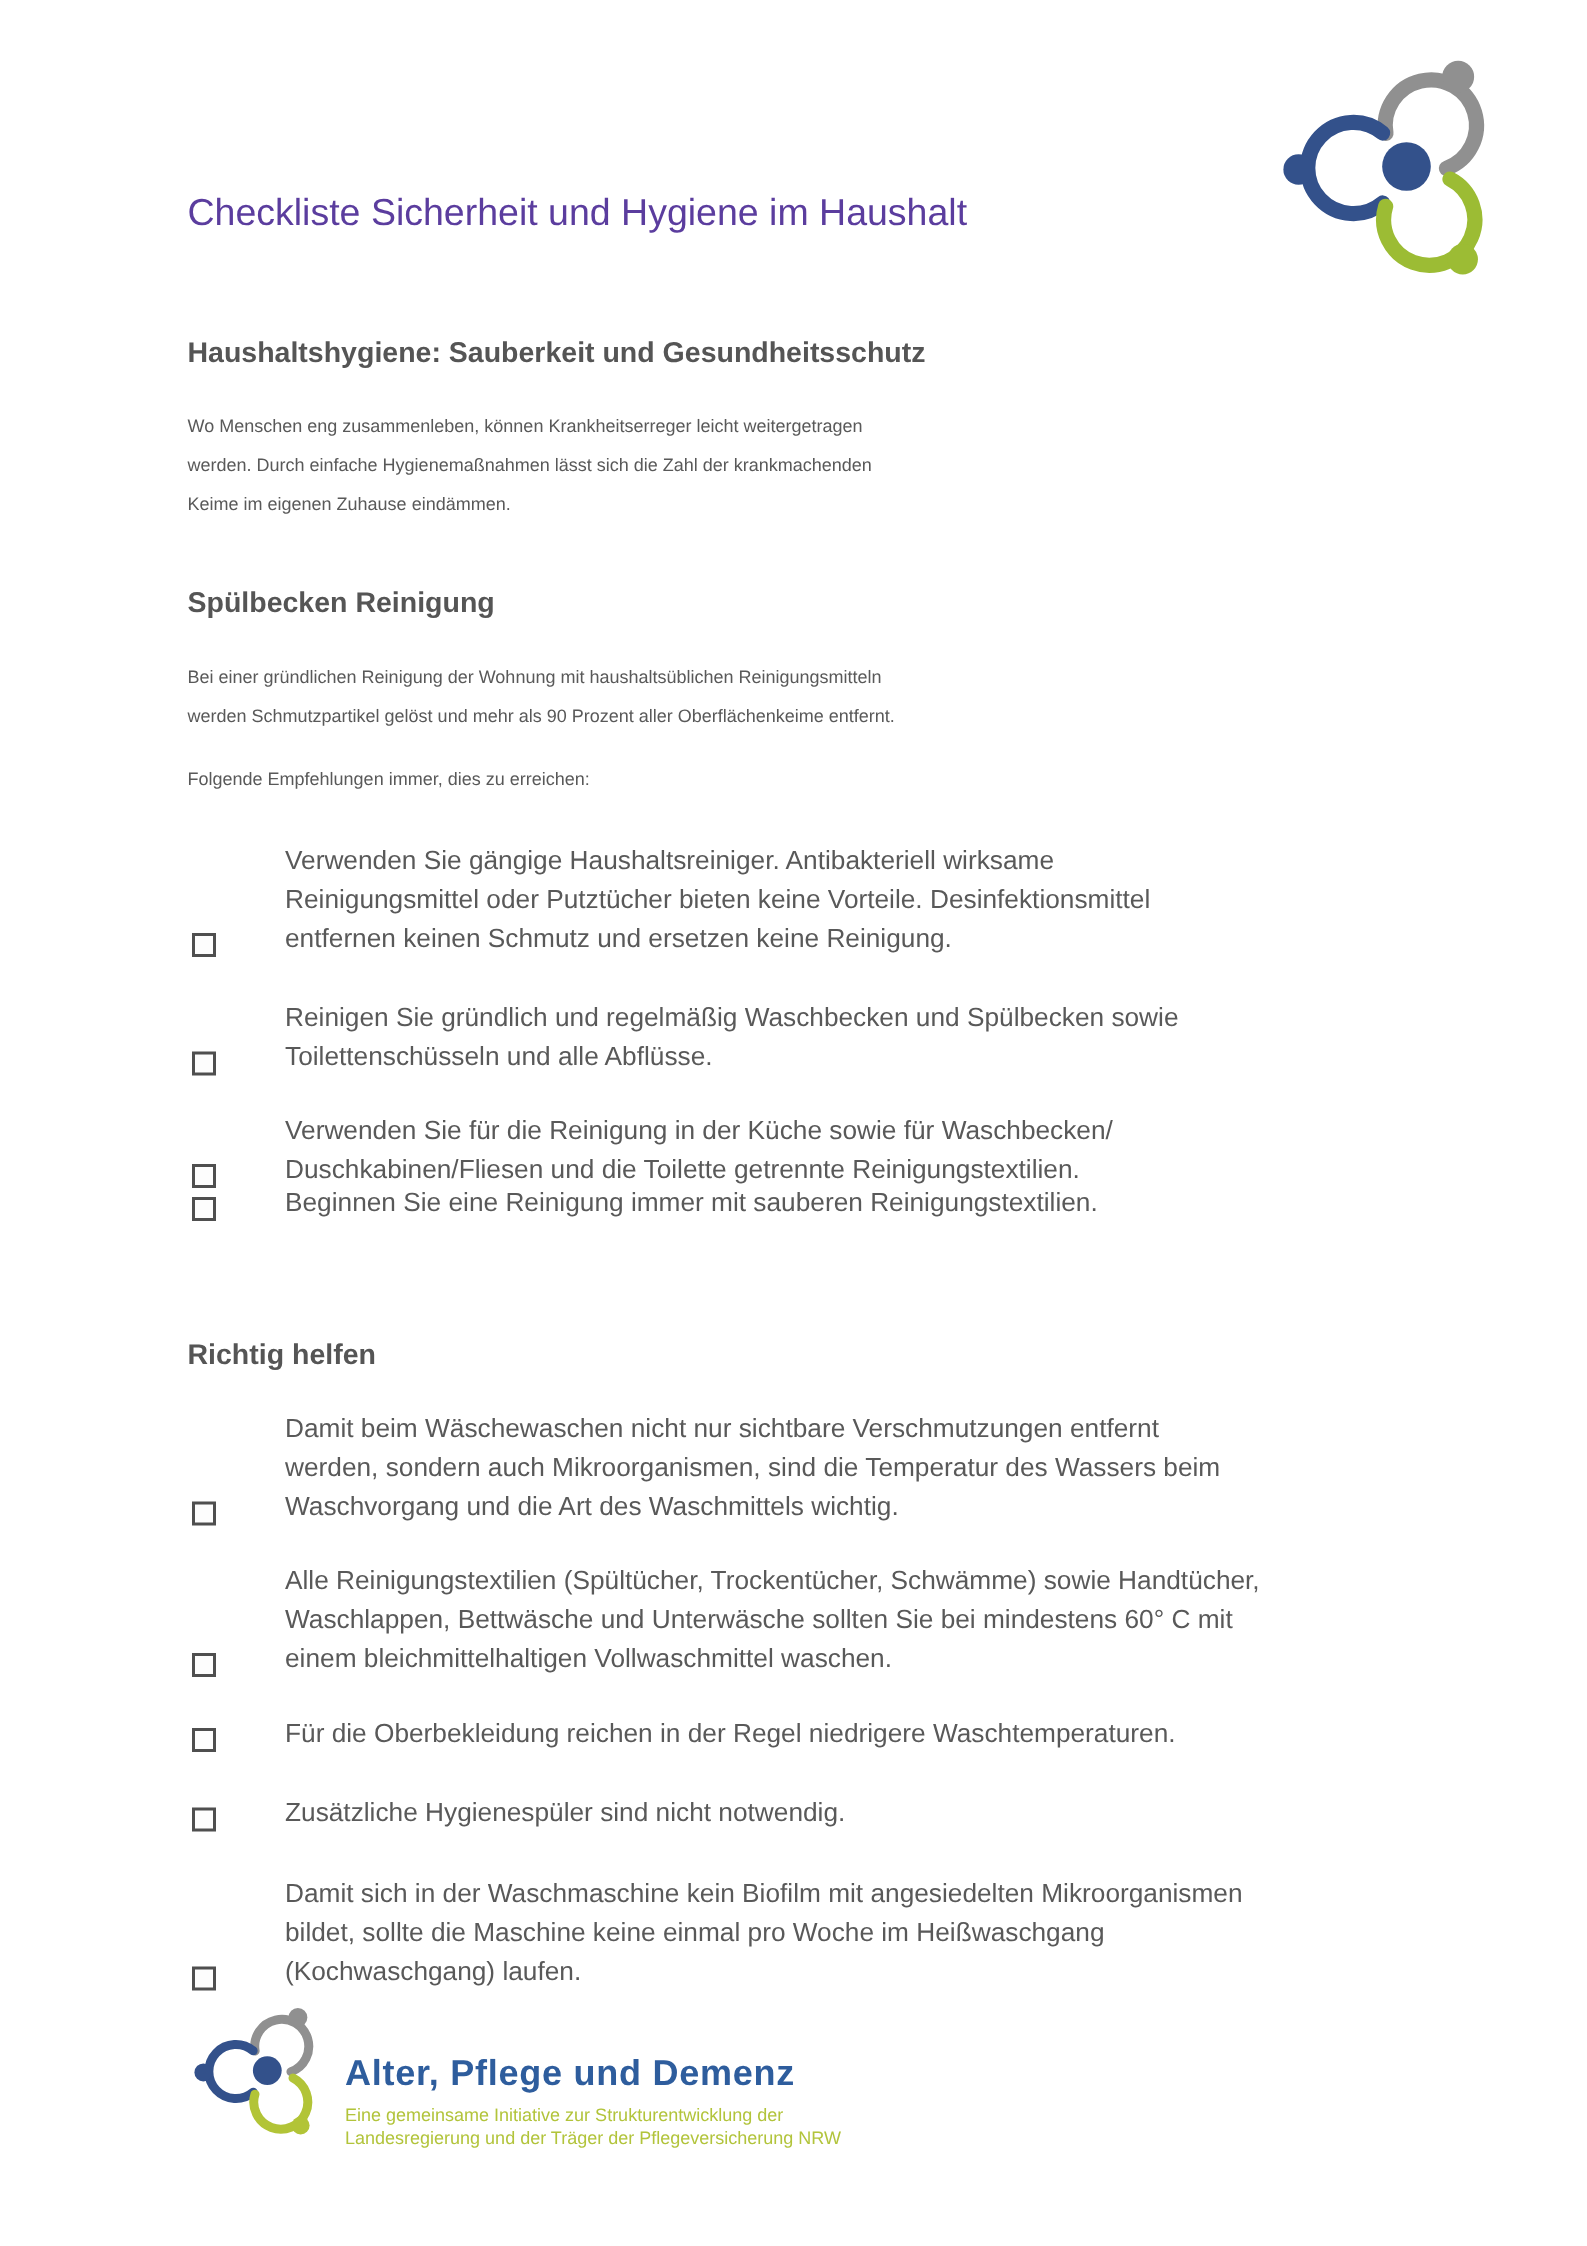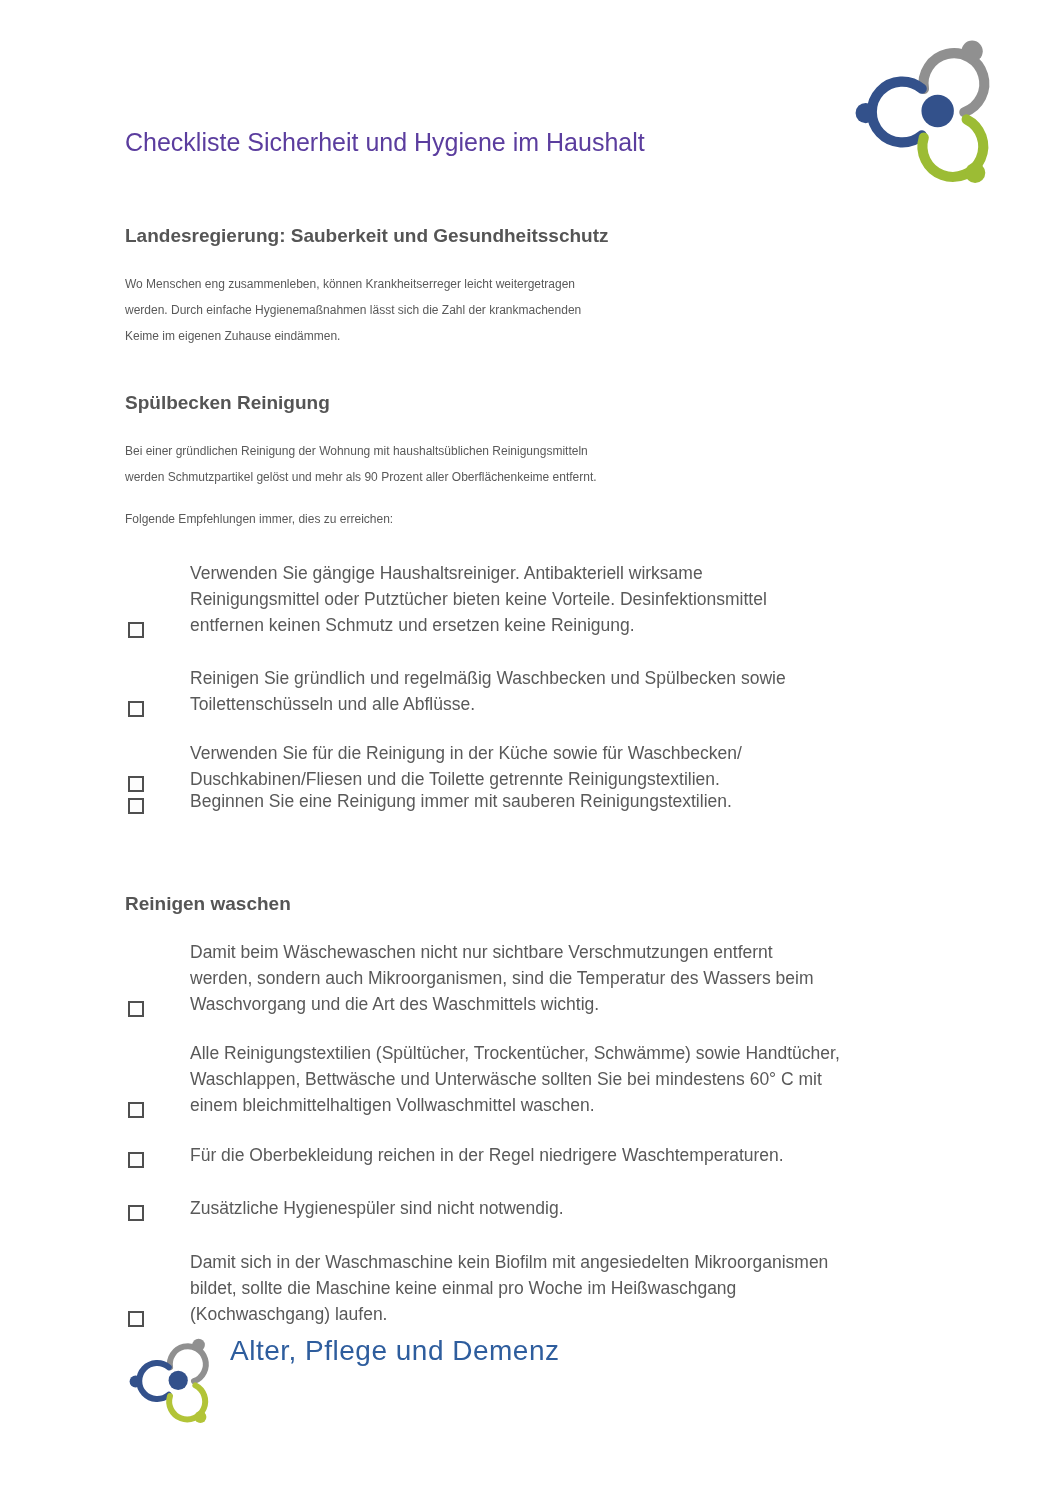--- a/index.html
+++ b/index.html
@@ -11,39 +11,39 @@
   .logo-top{position:absolute;left:848px;top:36px;width:155px;height:152px;}
   .h2{position:absolute;left:125px;font-size:19px;line-height:24px;font-weight:bold;color:#555555;}
   .para{position:absolute;left:125px;font-size:12px;line-height:26px;width:830px;white-space:pre-line;}
   .check-item{position:absolute;left:128px;display:flex;align-items:flex-end;}
   .checkbox{width:12px;height:12px;border:2px solid #4f4f4f;background:#fdfdfd;margin-top:4px;flex:none;}
   .check-text{margin-left:46px;font-size:17.5px;line-height:26px;width:760px;white-space:pre-line;}
   .footer{position:absolute;left:126px;top:1333px;display:flex;align-items:flex-start;}
   .footer-logo{width:90px;height:96px;flex:none;}
   .footer-text{margin-left:14px;padding-top:4px;}
   .footer-line1{font-size:24px;line-height:26px;color:#7d7d7d;}
-  .footer-line2{font-size:28px;line-height:28px;font-weight:normal;color:#2e5d9d;letter-spacing:0.5px;}
+  .footer-line2{font-size:24px;line-height:28px;font-weight:bold;color:#2e5d9d;letter-spacing:0.5px;margin-top:32px;}
   .footer-tagline{margin-top:6px;font-size:12px;line-height:15px;color:#b2c43b;white-space:pre-line;}
 </style>
 </head>
 <body>
 
 <div class="page-title">Checkliste Sicherheit und Hygiene im Haushalt</div>
 
 <svg class="logo-top" viewBox="0 0 150 150" aria-hidden="true">
   <path d="M 73.5 52.2 A 30 30 0 1 1 113.3 75.2" stroke="#909090" stroke-width="10" fill="none" stroke-linecap="round"></path>
   <circle cx="121" cy="15" r="10.5" fill="#909090"></circle>
   <path d="M 71.3 98 A 30 30 0 1 1 71.3 52" stroke="#33518b" stroke-width="10" fill="none" stroke-linecap="round"></path>
   <circle cx="16" cy="76" r="10" fill="#33518b"></circle>
   <path d="M 115.6 82.3 A 30 30 0 1 1 73.3 100.2" stroke="#9cbc34" stroke-width="10" fill="none" stroke-linecap="round"></path>
   <circle cx="124" cy="135" r="10" fill="#9cbc34"></circle>
   <circle cx="87" cy="74" r="16" fill="#33518b"></circle>
 </svg>
 
-<div class="h2" style="top:224px">Landesregierung: Sauberkeit und Gesundheitsschutz</div>
+<div class="h2" style="top:224px">Haushaltshygiene: Sauberkeit und Gesundheitsschutz</div>
 <div class="para" style="top:271px">Wo Menschen eng zusammenleben, können Krankheitserreger leicht weitergetragen
 werden. Durch einfache Hygienemaßnahmen lässt sich die Zahl der krankmachenden
 Keime im eigenen Zuhause eindämmen.</div>
 
 <div class="h2" style="top:391px">Spülbecken Reinigung</div>
 <div class="para" style="top:438px">Bei einer gründlichen Reinigung der Wohnung mit haushaltsüblichen Reinigungsmitteln
 werden Schmutzpartikel gelöst und mehr als 90 Prozent aller Oberflächenkeime entfernt.</div>
 <div class="para" style="top:506px">Folgende Empfehlungen immer, dies zu erreichen:</div>
 
 <div class="check-item" style="top:560px">
@@ -60,21 +60,21 @@
 <div class="check-item" style="top:740px">
   <span class="checkbox"></span>
   <span class="check-text">Verwenden Sie für die Reinigung in der Küche sowie für Waschbecken/
 Duschkabinen/Fliesen und die Toilette getrennte Reinigungstextilien.</span>
 </div>
 <div class="check-item" style="top:788px">
   <span class="checkbox"></span>
   <span class="check-text">Beginnen Sie eine Reinigung immer mit sauberen Reinigungstextilien.</span>
 </div>
 
-<div class="h2" style="top:892px">Reinigen waschen</div>
+<div class="h2" style="top:892px">Richtig helfen</div>
 
 <div class="check-item" style="top:939px">
   <span class="checkbox"></span>
   <span class="check-text">Damit beim Wäschewaschen nicht nur sichtbare Verschmutzungen entfernt
 werden, sondern auch Mikroorganismen, sind die Temperatur des Wassers beim
 Waschvorgang und die Art des Waschmittels wichtig.</span>
 </div>
 <div class="check-item" style="top:1040px">
   <span class="checkbox"></span>
   <span class="check-text">Alle Reinigungstextilien (Spültücher, Trockentücher, Schwämme) sowie Handtücher,
@@ -101,14 +101,16 @@
     <path d="M 73.5 52.2 A 30 30 0 1 1 113.3 75.2" stroke="#909090" stroke-width="10" fill="none" stroke-linecap="round"></path>
     <circle cx="121" cy="15" r="10.5" fill="#909090"></circle>
     <path d="M 71.3 98 A 30 30 0 1 1 71.3 52" stroke="#33518b" stroke-width="10" fill="none" stroke-linecap="round"></path>
     <circle cx="16" cy="76" r="10" fill="#33518b"></circle>
     <path d="M 115.6 82.3 A 30 30 0 1 1 73.3 100.2" stroke="#b2c437" stroke-width="10" fill="none" stroke-linecap="round"></path>
     <circle cx="124" cy="135" r="10" fill="#b2c437"></circle>
     <circle cx="87" cy="74" r="16" fill="#33518b"></circle>
   </svg>
   <div class="footer-text">
     <div class="footer-line2">Alter, Pflege und Demenz</div>
+    <div class="footer-tagline">Eine gemeinsame Initiative zur Strukturentwicklung der
+Landesregierung und der Träger der Pflegeversicherung NRW</div>
   </div>
 </div>
 
 </body></html>

